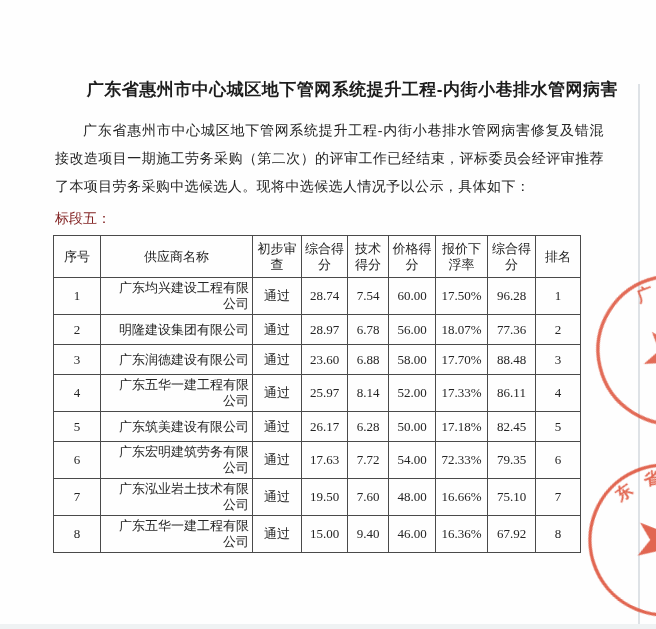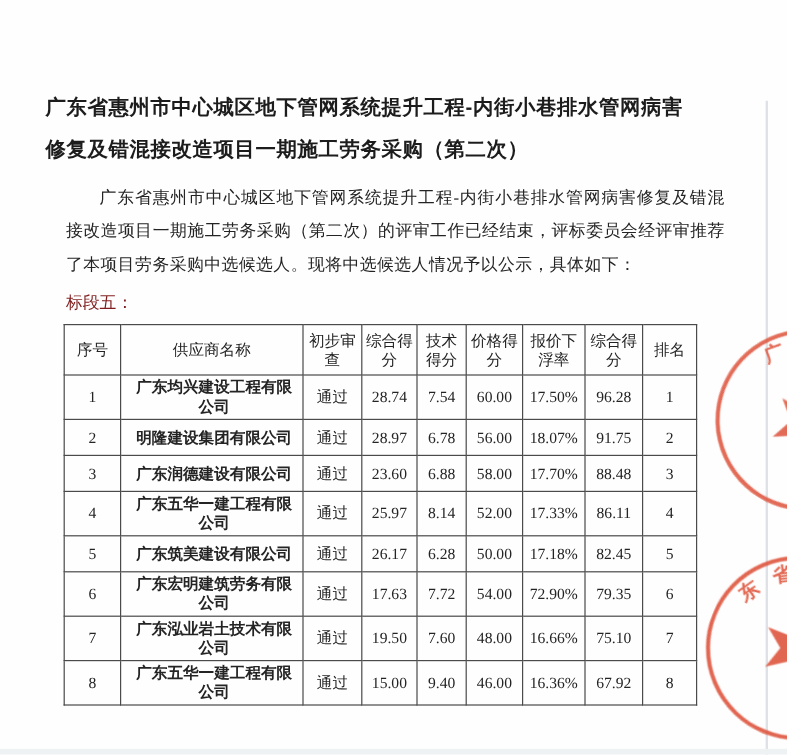--- a/index.html
+++ b/index.html
@@ -10,21 +10,21 @@
     color:#222;
   }
   .page{
     position:relative;
     width:656px;height:629px;
     overflow:hidden;
     background:#fefefe;
   }
   .title-block{
     margin:72px 38px 0 38px;
-    text-align:left;
+    text-align:right;
     font-family:"Liberation Sans", sans-serif;
     font-weight:700;
     font-size:17px;
     line-height:35px;
     color:#1c1c1c;
     letter-spacing:0.5px;
   }
   .para{
     margin:10px 52px 0 55px;
     font-size:14px;
@@ -51,24 +51,23 @@
     font-weight:400;
     text-align:center;
     padding:2px 3px;
     color:#242424;
     line-height:16px;
     overflow:hidden;
   }
   .score-table thead tr{height:42px;}
   .score-table tbody tr{height:30px;}
   .score-table td.name{
-    text-align:center;
+    text-align:right;
     padding-left:7px;
     line-height:16px;
-    font-weight:bold;
   }
   .fold-line{
     position:absolute;
     left:638px;top:84px;
     width:2px;height:545px;
     background:#ccd3d8;
     opacity:0.65;
   }
   .bottom-edge{
     position:absolute;
@@ -82,21 +81,20 @@
     pointer-events:none;
   }
 </style>
 </head>
 <body>
 
 <div class="page">
 
   <div class="title-block">
     <div>广东省惠州市中心城区地下管网系统提升工程-内街小巷排水管网病害</div>
-    <div>修复及错混接改造项目一期施工劳务采购（第二次）</div>
   </div>
 
   <div class="para">广东省惠州市中心城区地下管网系统提升工程-内街小巷排水管网病害修复及错混接改造项目一期施工劳务采购（第二次）的评审工作已经结束，评标委员会经评审推荐了本项目劳务采购中选候选人。现将中选候选人情况予以公示，具体如下：</div>
 
   <div class="section-label">标段五：</div>
 
   <table class="score-table">
     <colgroup>
       <col style="width:47px">
         <col style="width:152px">
@@ -134,21 +132,21 @@
           <td>1</td>
         </tr>
         <tr>
           <td>2</td>
           <td class="name">明隆建设集团有限公司</td>
           <td>通过</td>
           <td>28.97</td>
           <td>6.78</td>
           <td>56.00</td>
           <td>18.07%</td>
-          <td>91.75</td>
+          <td>77.36</td>
           <td>2</td>
         </tr>
         <tr>
           <td>3</td>
           <td class="name">广东润德建设有限公司</td>
           <td>通过</td>
           <td>23.60</td>
           <td>6.88</td>
           <td>58.00</td>
           <td>17.70%</td>
@@ -177,21 +175,21 @@
           <td>82.45</td>
           <td>5</td>
         </tr>
         <tr>
           <td>6</td>
           <td class="name">广东宏明建筑劳务有限公司</td>
           <td>通过</td>
           <td>17.63</td>
           <td>7.72</td>
           <td>54.00</td>
-          <td>72.90%</td>
+          <td>72.33%</td>
           <td>79.35</td>
           <td>6</td>
         </tr>
         <tr>
           <td>7</td>
           <td class="name">广东泓业岩土技术有限公司</td>
           <td>通过</td>
           <td>19.50</td>
           <td>7.60</td>
           <td>48.00</td>

